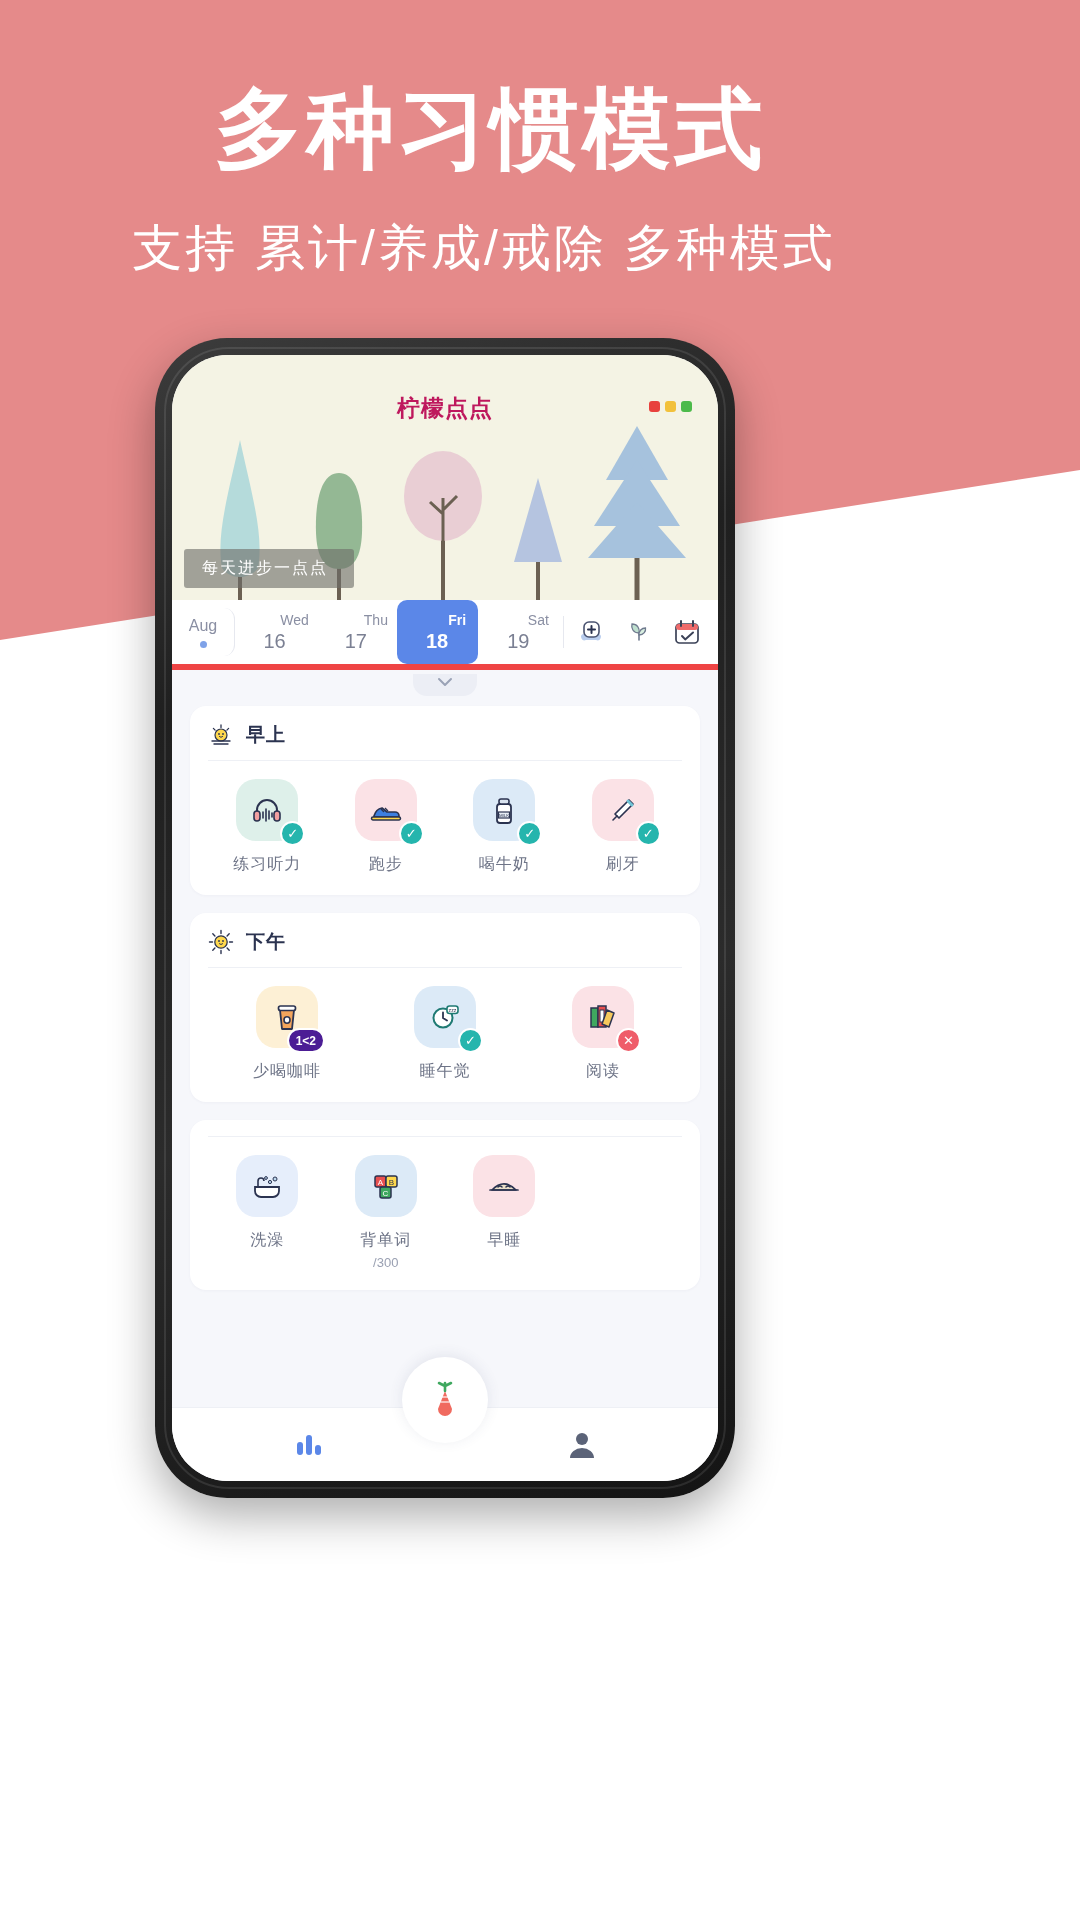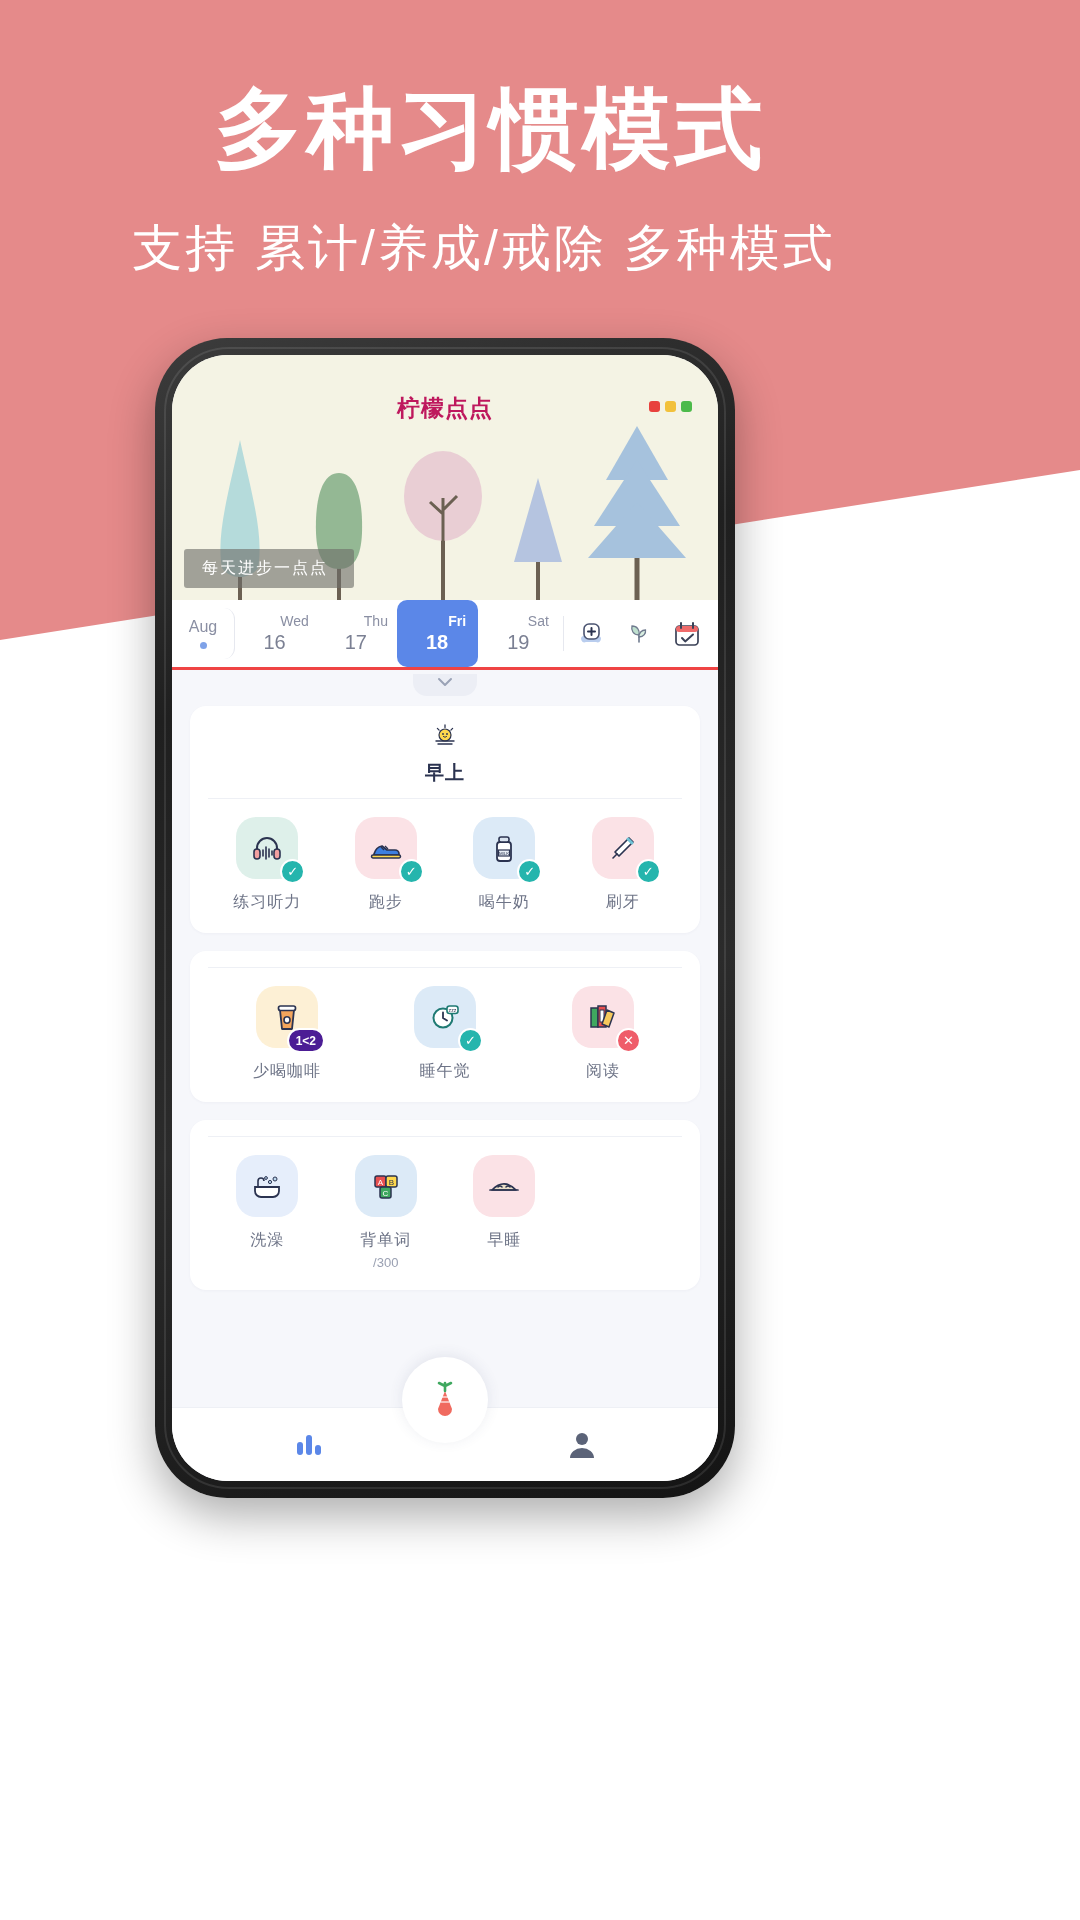--- a/index.html
+++ b/index.html
@@ -103,21 +103,21 @@
     z-index:6;
   }
 
   
   .datebar {
     position:relative;
     height:70px;
     background:#ffffff;
     display:flex;
     align-items:stretch;
-    border-bottom:3px solid #ef4444;
+    border-bottom:6px solid #ef4444;
   }
   .month {
     width:62px;
     display:flex; flex-direction:column;
     align-items:center; justify-content:center;
     position:relative;
   }
   .month .m-label { font-size:16px; color:#8a8fa3; }
   .month .m-dot { width:7px; height:7px; border-radius:50%; background:#7fa2e8; margin-top:6px; }
   .month::after {
@@ -166,21 +166,20 @@
   .card {
     background:#ffffff;
     border-radius:16px;
     padding:16px 18px 20px 18px;
     margin-bottom:18px;
     box-shadow:0 1px 3px rgba(40,50,90,.04);
   }
   .card-head {
     display:flex; align-items:center; gap:12px;
     padding-bottom:12px;
-    flex-direction:column;
   }
   .card-head .sec-title { font-size:19px; color:#2b3350; font-weight:bold; letter-spacing:1px; }
   .divider { height:1px; background:#eef0f5; margin:0 0 18px 0; }
 
   .habits { display:flex; }
   .habit { flex:1; display:flex; flex-direction:column; align-items:center; }
   .tile-wrap { position:relative; width:62px; height:62px; }
   .tile {
     width:62px; height:62px;
     border-radius:20px;
@@ -422,20 +421,30 @@
               </div>
               <span class="badge check">✓</span>
             </div>
             <span class="habit-label">刷牙</span>
           </div>
 
         </div>
       </div>
 
       <div class="card">
+        <div class="card-head">
+          <svg width="26" height="26" viewBox="0 0 26 26">
+            <circle cx="13" cy="13" r="6.2" fill="#ffd84d" stroke="#2b3350" stroke-width="1.3"></circle>
+            <circle cx="11" cy="12" r="0.9" fill="#2b3350"></circle>
+              <circle cx="15" cy="12" r="0.9" fill="#2b3350"></circle>
+            <path d="M11.4 14.8 q1.6 1.6 3.2 0" stroke="#2b3350" stroke-width="1" fill="none" stroke-linecap="round"></path>
+            <path d="M13 1.5 v3 M13 21.5 v3 M1.5 13 h3 M21.5 13 h3 M4.8 4.8 l2.1 2.1 M19.1 19.1 l2.1 2.1 M21.2 4.8 l-2.1 2.1 M6.9 19.1 l-2.1 2.1" stroke="#2b3350" stroke-width="1.4" stroke-linecap="round"></path>
+          </svg>
+          <span class="sec-title">下午</span>
+        </div>
         <div class="divider"></div>
         <div class="habits">
 
           <div class="habit">
             <div class="tile-wrap">
               <div class="tile" style="background:#fdf0d5;">
                 <svg width="36" height="36" viewBox="0 0 36 36">
                   <path d="M11 11 h14 l-2 19 h-10 z" fill="#f3a55c" stroke="#2b3350" stroke-width="1.8" stroke-linejoin="round"></path>
                   <rect x="9.5" y="7" width="17" height="4.5" rx="2" fill="#fff" stroke="#2b3350" stroke-width="1.7"></rect>
                   <ellipse cx="18" cy="21" rx="3" ry="3.2" fill="#fff" stroke="#2b3350" stroke-width="1.6"></ellipse>

